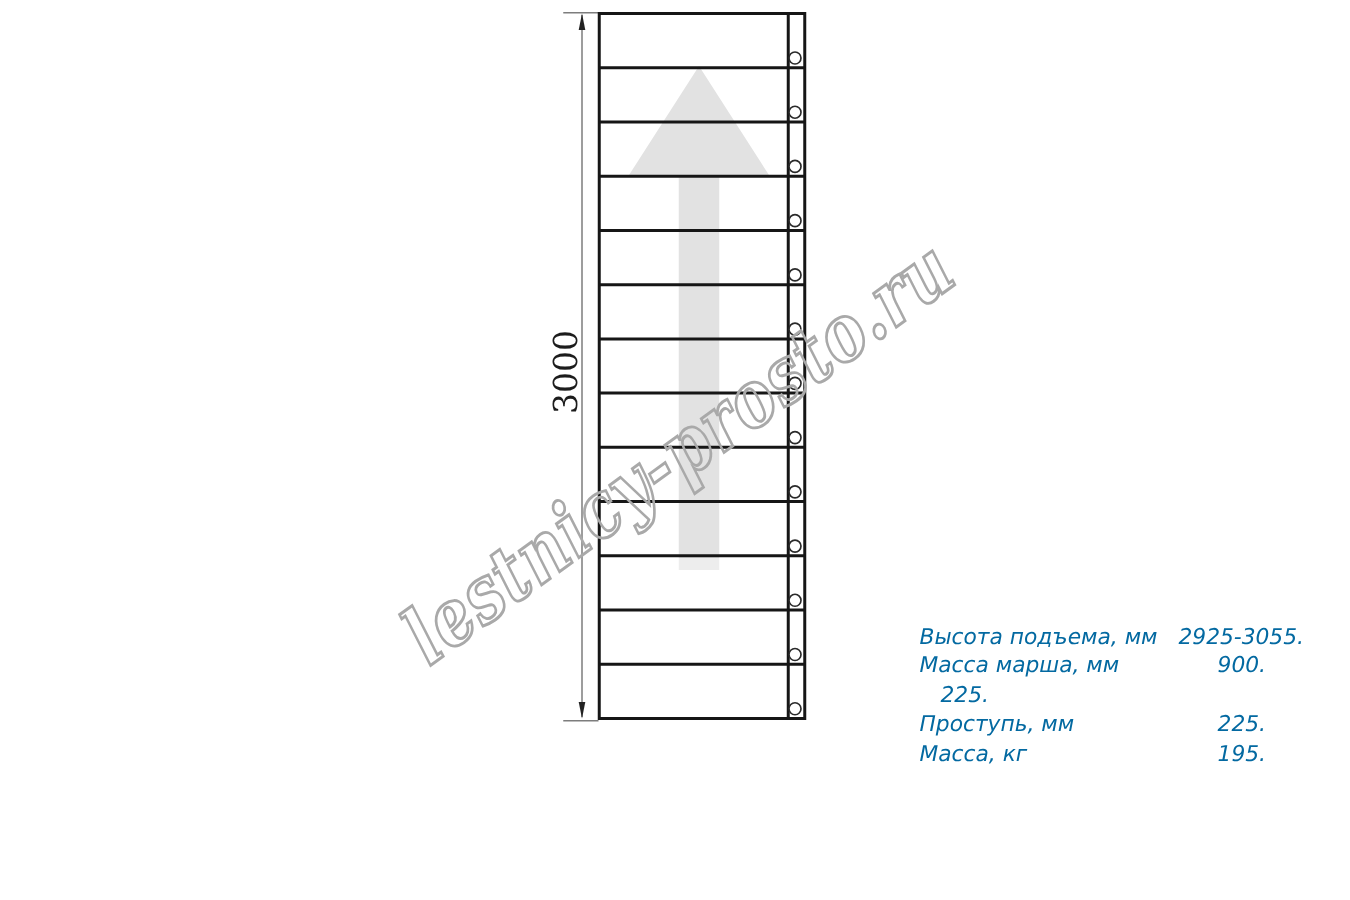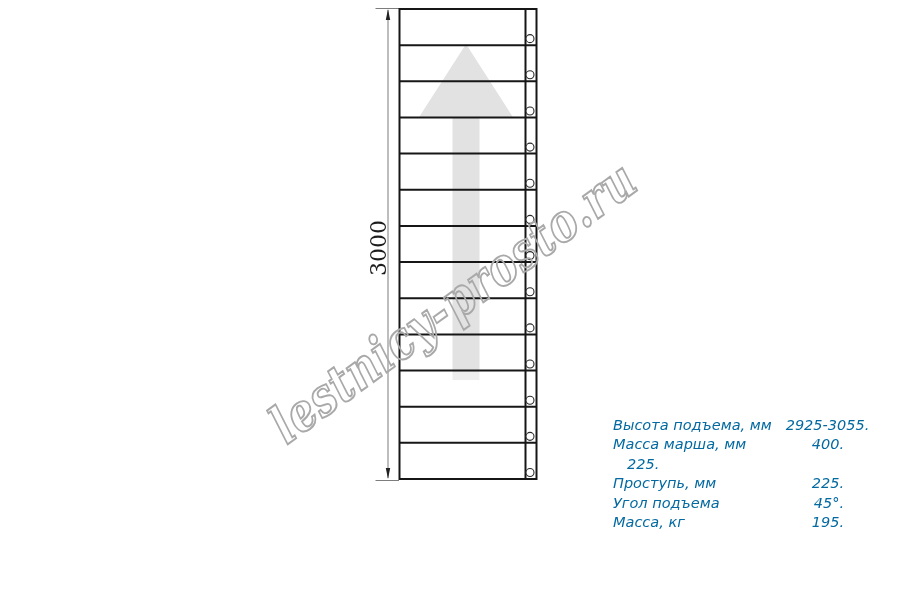--- a/index.html
+++ b/index.html
@@ -131,32 +131,28 @@
 
   <div id="watermark" style="-webkit-text-stroke: 2px rgb(169, 169, 169);">lestnicy-prosto.ru</div>
 
   <div id="spec-table">
     <div class="spec-row">
       <span class="spec-label">Высота подъема, мм</span>
       <span class="spec-value">2925-3055.</span>
     </div>
     <div class="spec-row">
       <span class="spec-label">Масса марша, мм</span>
-      <span class="spec-value">400.</span>
+      <span class="spec-value">900.</span>
     </div>
     <div class="spec-row">
       <span class="spec-value">225.</span>
     </div>
     <div class="spec-row">
       <span class="spec-label">Проступь, мм</span>
       <span class="spec-value">225.</span>
-    </div>
-    <div class="spec-row">
-      <span class="spec-label">Угол подъема</span>
-      <span class="spec-value">45°.</span>
     </div>
     <div class="spec-row">
       <span class="spec-label">Масса, кг</span>
       <span class="spec-value">195.</span>
     </div>
   </div>
 
 </div>
 
 </body></html>

